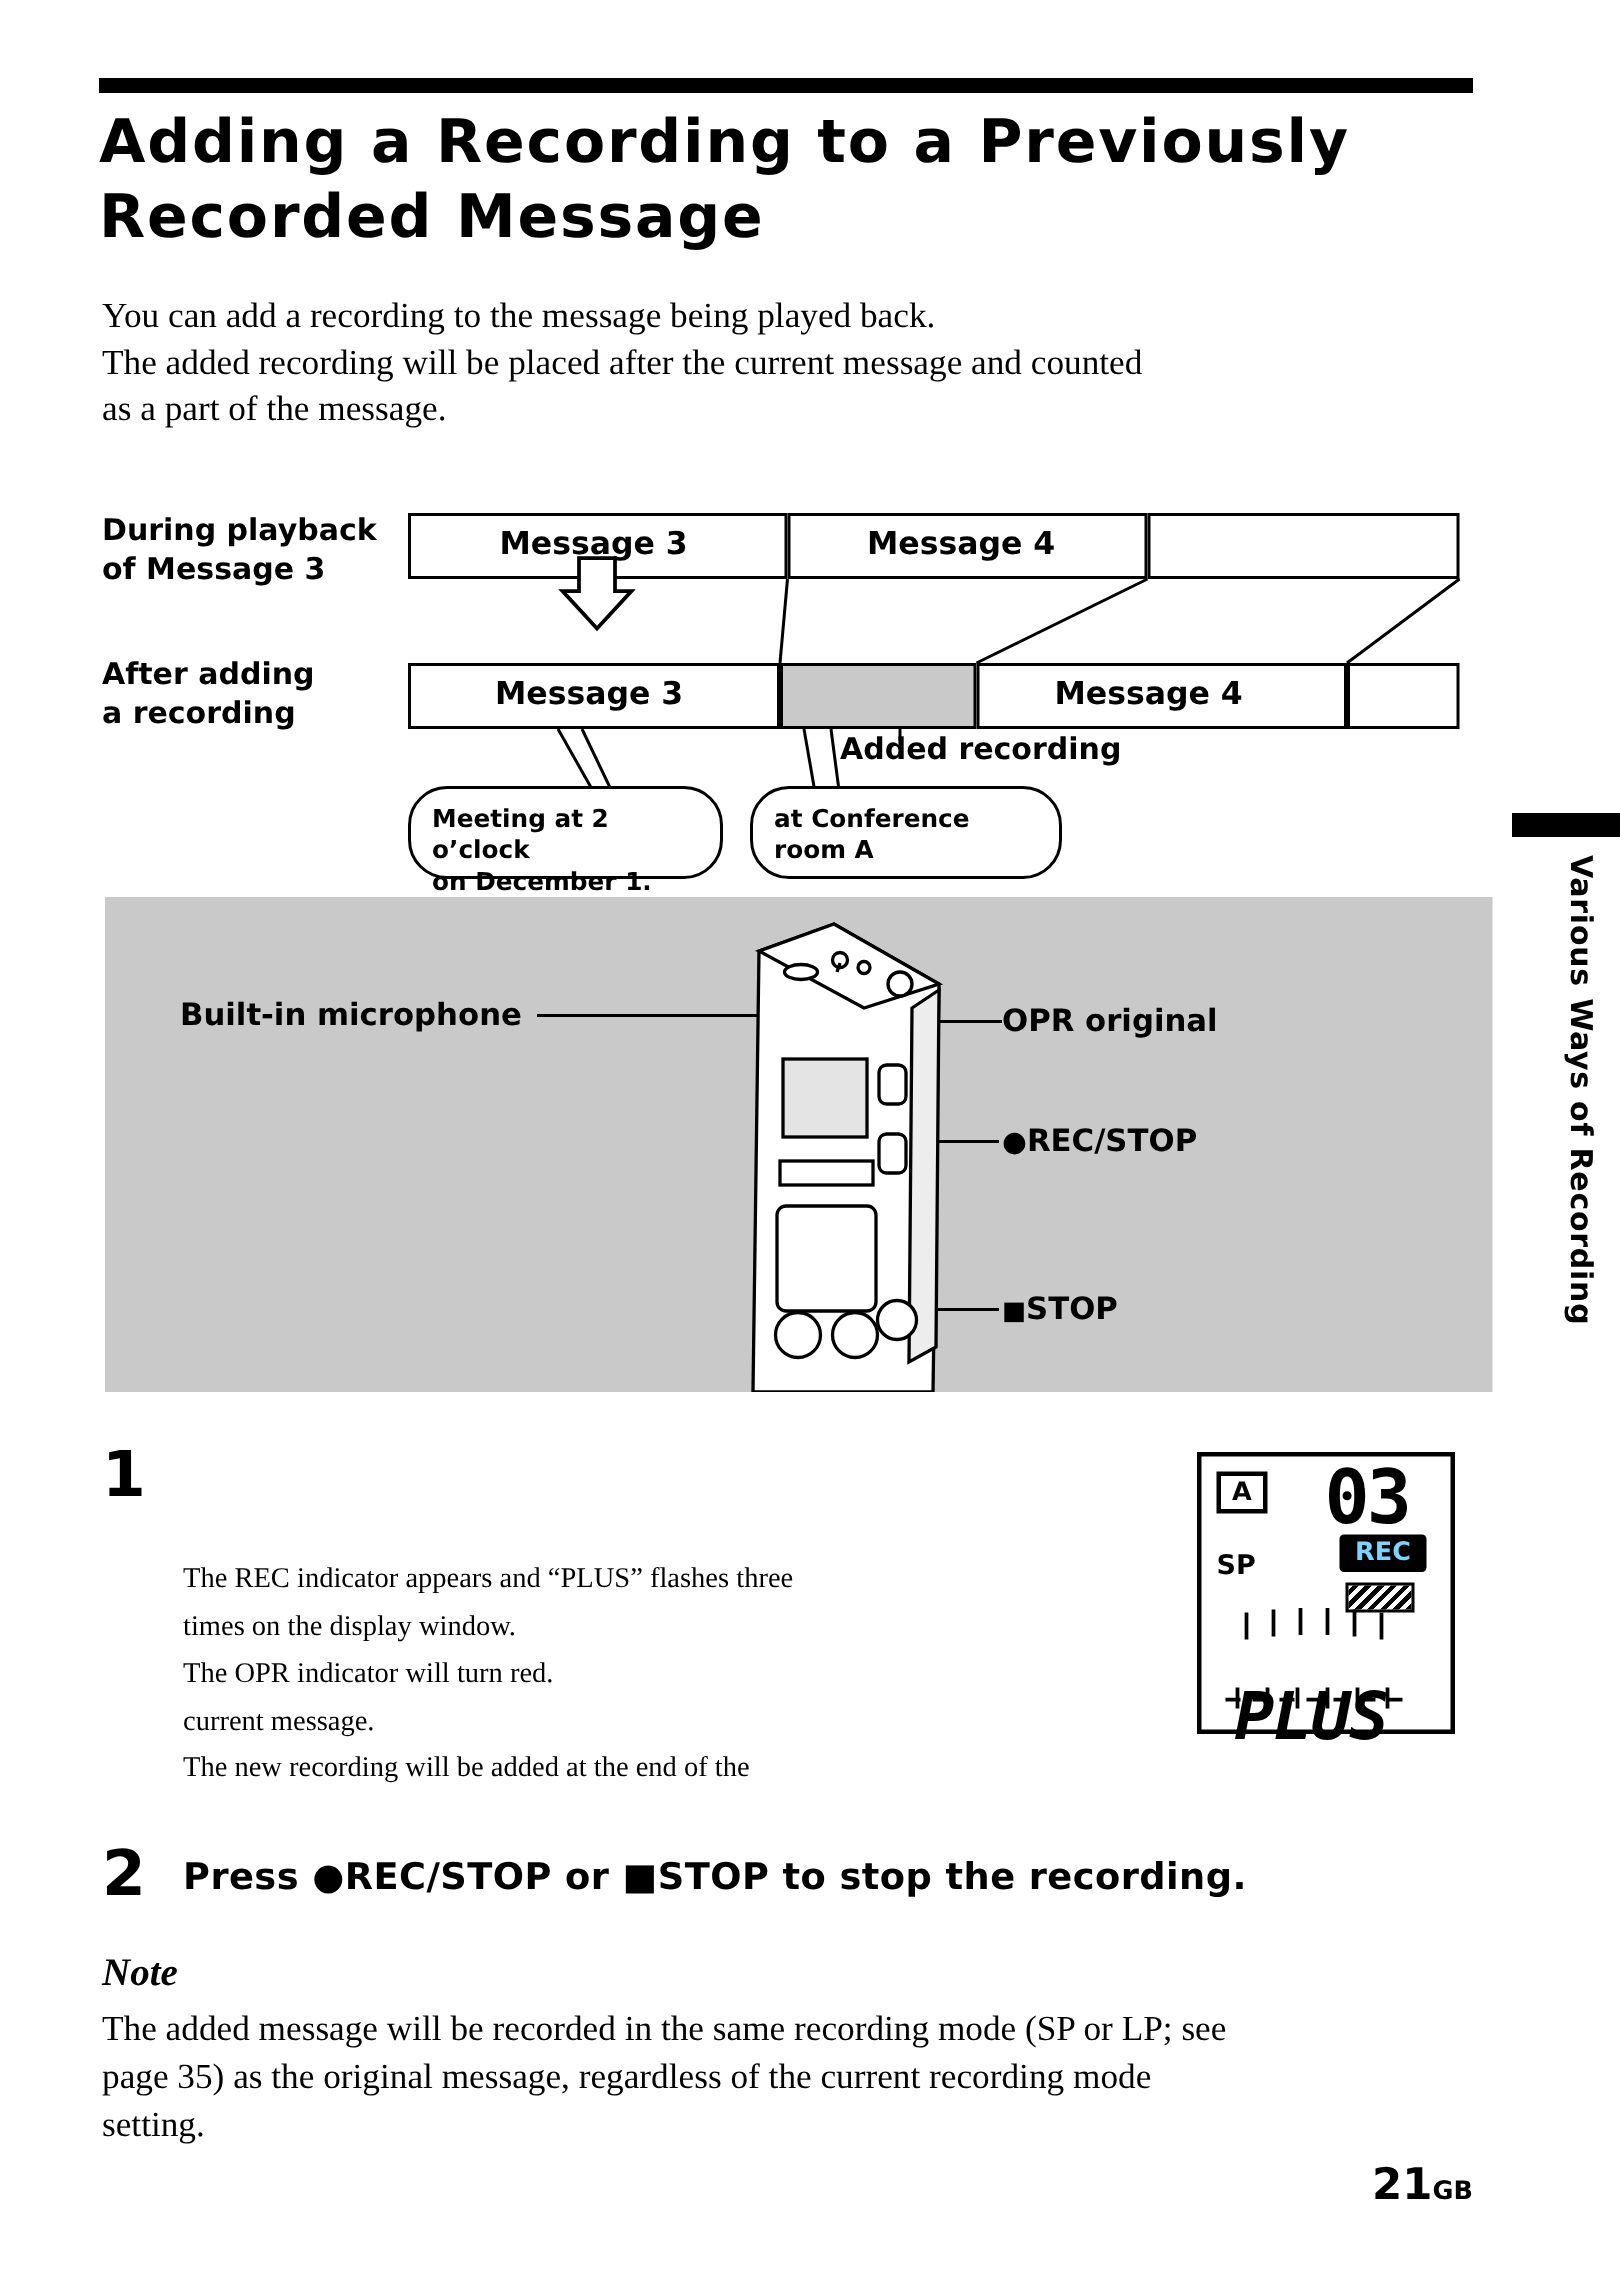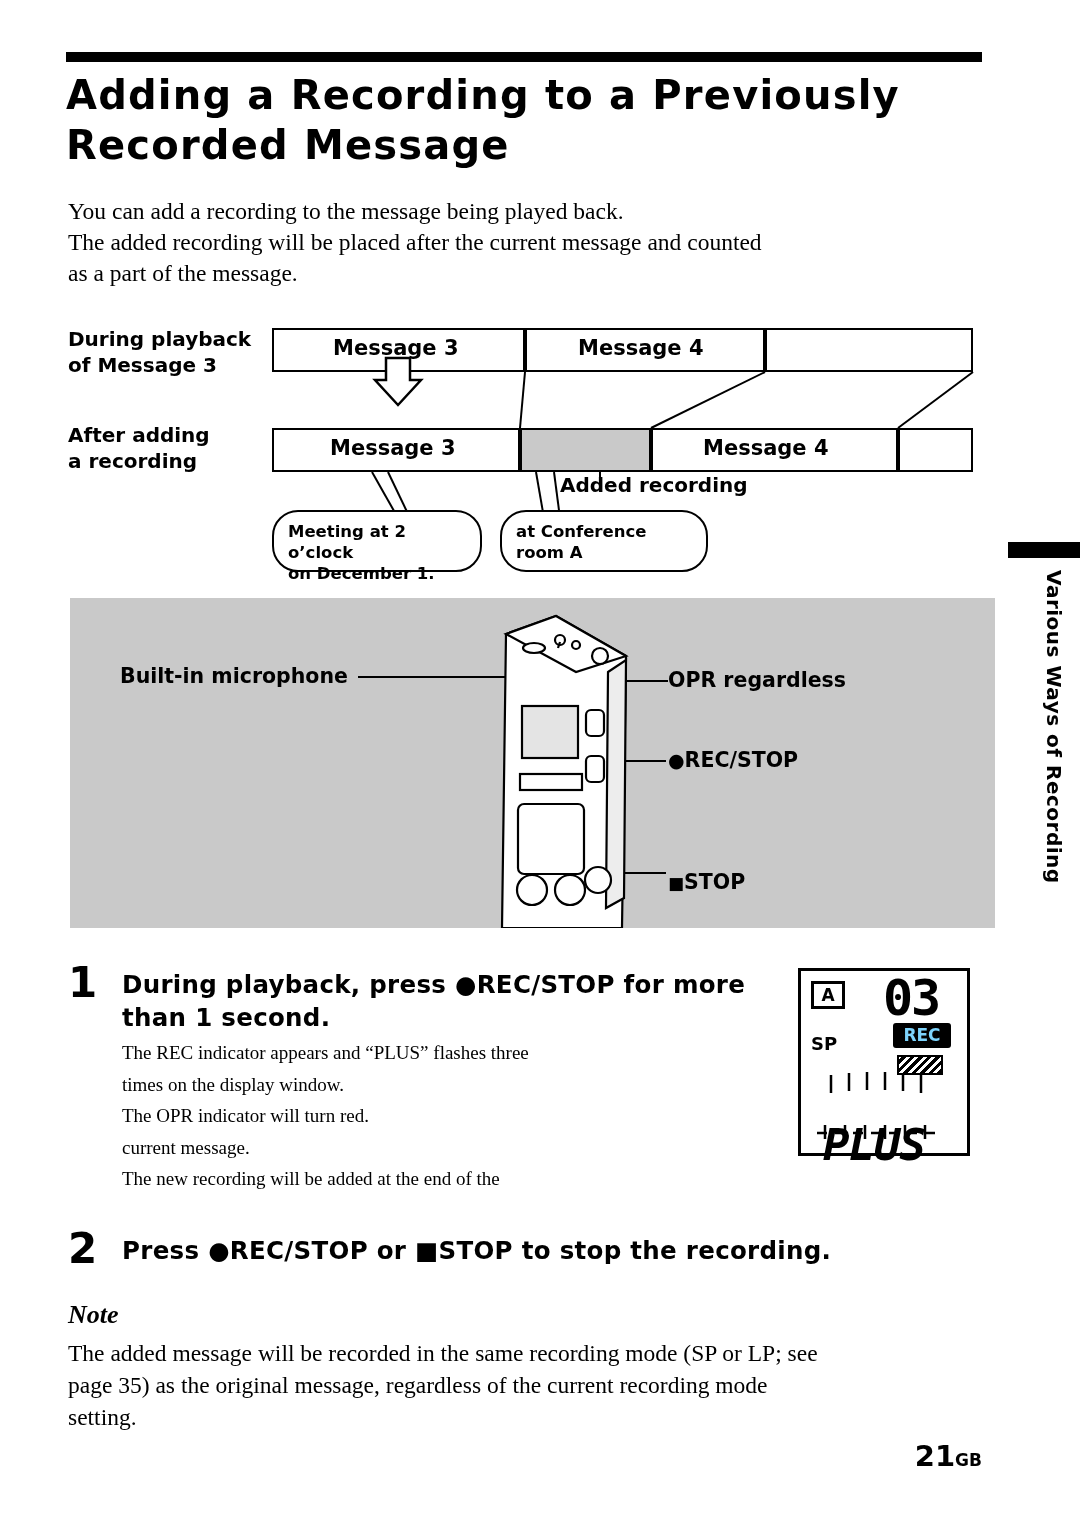--- a/index.html
+++ b/index.html
@@ -47,21 +47,21 @@
     width: 900px;
     font-family: "Liberation Serif", serif;
     font-size: 23.5px;
     line-height: 31px;
   }
   .intro div { white-space: nowrap; }
 
   
   .diagram {
     position: absolute;
-    left: 0; top: 310px;
+    left: 0; top: 324px;
     width: 880px; height: 280px;
   }
   .dlabel {
     position: absolute;
     font-family: "DejaVu Sans", sans-serif;
     font-weight: bold;
     font-size: 20px;
     line-height: 26px;
   }
   .bar {
@@ -319,29 +319,29 @@
       <div>at Conference</div>
       <div>room A</div>
     </div>
   </div>
 
   <div class="photobox">
 
     <div class="plabel" style="left:50px; top:66px;">Built-in microphone</div>
     <div class="leader" style="left:288px; top:78px; width:150px;"></div>
 
-    <div class="plabel" style="left:598px; top:70px;">OPR regardless</div>
+    <div class="plabel" style="left:598px; top:70px;">OPR original</div>
     <div class="leader" style="left:512px; top:82px; width:86px;"></div>
 
     <div class="plabel" style="left:598px; top:150px;">
       <span style="font-size:19px;">●</span><span>REC/STOP</span>
     </div>
     <div class="leader" style="left:524px; top:162px; width:72px;"></div>
 
-    <div class="plabel" style="left:598px; top:272px;">
+    <div class="plabel" style="left:598px; top:262px;">
       <span style="font-size:17px;">■</span><span>STOP</span>
     </div>
     <div class="leader" style="left:500px; top:274px; width:96px;"></div>
 
     <svg style="position:absolute; left:340px; top:0px; width:280px; height:330px;" viewBox="0 0 280 330">
       <g fill="#ffffff" stroke="#000" stroke-width="2.2">
 
         <path d="M96 36 L146 18 L216 58 L212 330 L92 330 Z"></path>
 
         <path d="M96 36 L146 18 L216 58 L166 74 Z" fill="#ffffff"></path>
@@ -363,24 +363,20 @@
         <ellipse cx="124" cy="50" rx="11" ry="5"></ellipse>
         <circle cx="190" cy="58" r="8"></circle>
       </g>
       <g stroke="#000" stroke-width="2.2" fill="none">
         <path d="M148 50 L150 44"></path>
       </g>
     </svg>
   </div>
 
   <div class="stepnum" style="left:68px; top:958px;">1</div>
-  <div class="stephead" style="left:122px; top:968px; width:660px;">
-    <div>During playback, press  ●REC/STOP for more</div>
-    <div>than 1 second.</div>
-  </div>
   <div class="stepbody" style="left:122px; top:1037px; width:660px;">
     <div>The REC indicator appears and “PLUS” flashes three</div>
     <div>times on the display window.</div>
     <div>The OPR indicator will turn red.</div>
     <div>current message.</div>
     <div>The new recording will be added at the end of the</div>
   </div>
 
   <div class="lcd">
     <div class="lcd-a">A</div>

